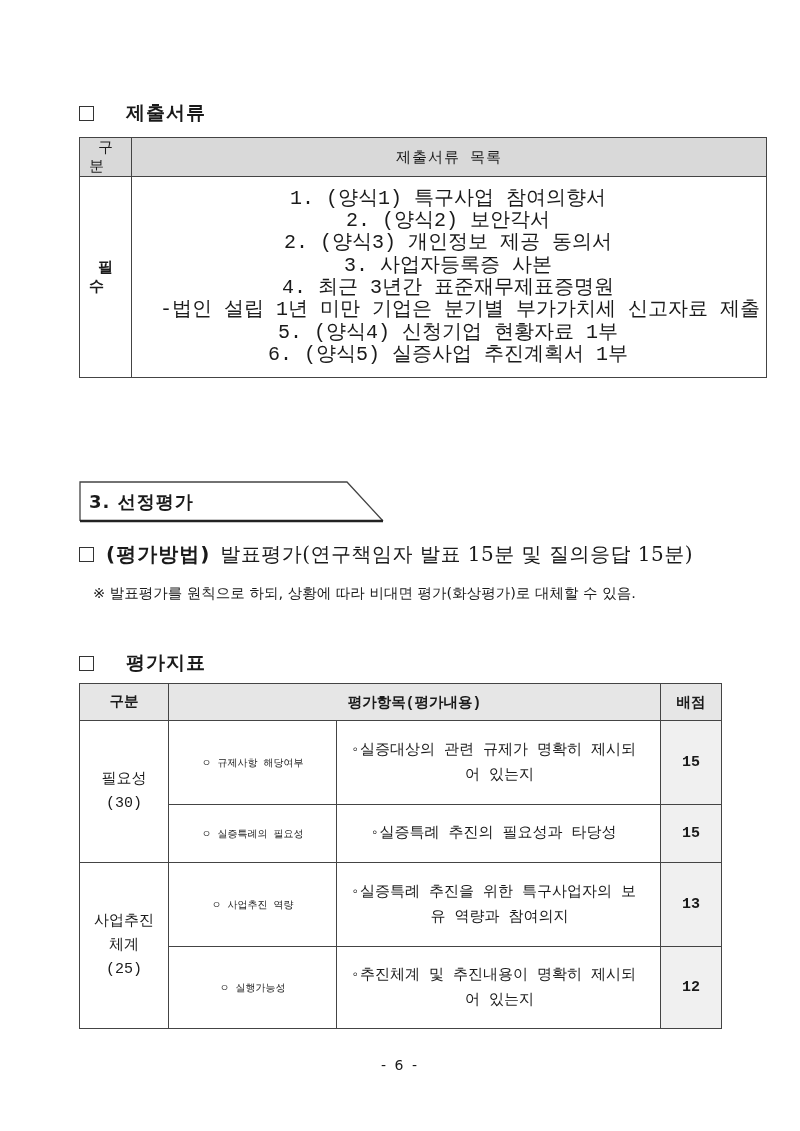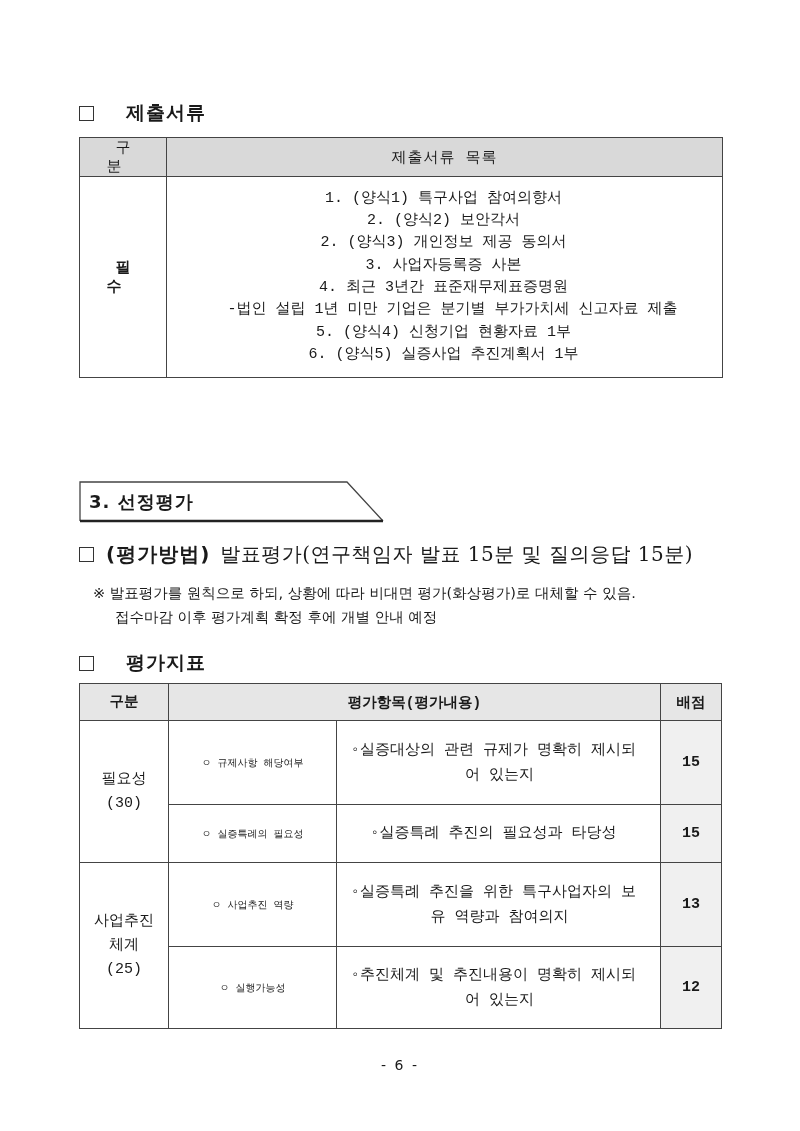--- a/index.html
+++ b/index.html
@@ -17,21 +17,21 @@
     display: inline-block; width: 15px; height: 15px;
     border: 1.5px solid #333; margin-right: 12px; box-sizing: border-box;
   }
   table { border-collapse: collapse; font-family: Liberation Mono, monospace; }
   td, th { border: 1.3px solid #444; padding: 0; text-align: center; }
 
   
   #t1 { left: 79px; top: 137px; width: 644px; }
   #t1 th { background: #d9d9d9; height: 32px; font-size: 15px; font-weight: normal; }
   #t1 .k { width: 86px; text-align: center; font-size: 15px; font-weight: bold; }
-  #t1 .list { padding: 6px 6px 6px 4px; font-size: 15px; line-height: 22.3px; }
+  #t1 .list { padding: 6px 6px 6px 4px; font-size: 20px; line-height: 22.3px; }
   #t1 .list div { white-space: nowrap; }
   .spread { letter-spacing: 18px; padding-left: 18px; }
 
   
   #sec3 { left: 79px; top: 481px; width: 305px; height: 41px; }
   #sec3 svg { position: absolute; left: 0; top: 0; }
   #sec3 .label {
     position: absolute; left: 10px; top: 9px; font-size: 18px; font-weight: bold; letter-spacing: 1px;
   }
 
@@ -89,21 +89,20 @@
   <span class="label">3. 선정평가</span>
 </div>
 
 <div class="abs method">
   <span class="box-icon"></span>
   <span class="b">(평가방법)</span>
   <span class="t">발표평가(연구책임자 발표 15분 및 질의응답 15분)</span>
 </div>
 <div class="abs note">
   <div>※ 발표평가를 원칙으로 하되, 상황에 따라 비대면 평가(화상평가)로 대체할 수 있음.</div>
-  <div class="l2">접수마감 이후 평가계획 확정 후에 개별 안내 예정</div>
 </div>
 
 <div class="abs sec-title" style="left:79px; top:650px;">
   <span class="box-icon"></span>
   <span>평가지표</span>
 </div>
 
 <table id="t2" class="abs">
   <tbody>
       <tr>

